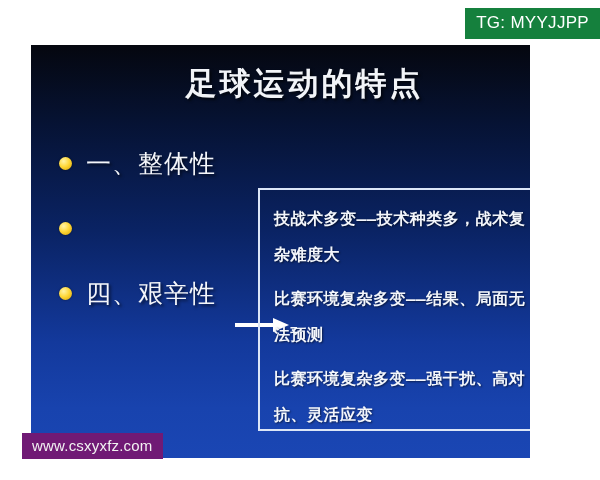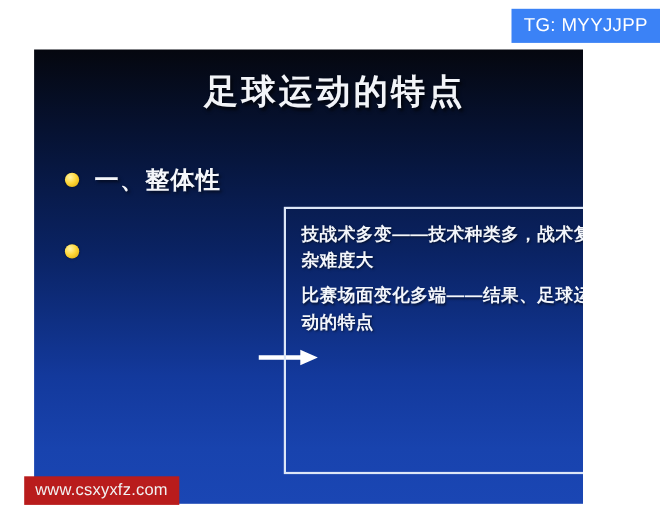--- a/index.html
+++ b/index.html
@@ -64,22 +64,22 @@
     width: 13px;
     height: 13px;
     border-radius: 50%;
     background: radial-gradient(circle at 36% 32%, #fff3a8 0%, #ffd83a 45%, #d9a300 100%);
     box-shadow: 0 0 2px rgba(0,0,0,0.55);
     flex: 0 0 auto;
     margin-right: 14px;
   }
   .bullet-text {
     font-family: "Liberation Serif", "DejaVu Serif", serif;
-    font-size: 22px;
-    font-weight: bold;
+    font-size: 25px;
+    font-weight: normal;
     letter-spacing: 1px;
     color: #f4f6fa;
     text-shadow: 2px 2px 3px rgba(0,0,0,0.6);
     white-space: nowrap;
   }
   .bullet-text.accent {
     color: #cf2222;
     text-shadow: 2px 2px 3px rgba(0,0,0,0.75);
   }
 
@@ -97,48 +97,48 @@
     position: absolute;
     left: 227px;
     top: 143px;
     width: 298px;
     height: 243px;
     border: 2px solid #dce6f7;
     box-sizing: border-box;
     padding: 12px 14px 0 14px;
   }
   .detail-para {
-    font-family: Liberation Sans, sans-serif;
+    font-family: Liberation Mono, monospace;
     font-size: 16px;
     font-weight: bold;
     color: #f3f6fb;
-    line-height: 24px;
+    line-height: 36px;
     letter-spacing: 0.5px;
     text-shadow: 1px 1px 2px rgba(0,0,0,0.55);
     margin: 0 0 8px 0;
   }
   .detail-para:last-child { margin-bottom: 0; }
 
   
   #tg-watermark {
     position: absolute;
     right: 0;
     top: 8px;
-    background: #3b82f6;
+    background: #15803d;
     color: #ffffff;
     font-size: 17px;
     padding: 5px 11px 6px 11px;
     letter-spacing: 0.3px;
     white-space: nowrap;
   }
   #site-watermark {
     position: absolute;
     left: 22px;
     bottom: 21px;
-    background: #b91c1c;
+    background: #701a75;
     color: #f2f2f2;
     font-size: 15px;
     padding: 4px 10px 5px 10px;
     letter-spacing: 0.2px;
     white-space: nowrap;
   }
 </style>
 </head>
 <body>
 
@@ -151,29 +151,34 @@
     <div class="bullet-row">
       <span class="bullet-dot"></span>
       <span class="bullet-text">一、整体性</span>
     </div>
 
 
     <div class="bullet-row">
       <span class="bullet-dot"></span>
     </div>
 
+    <div class="bullet-row">
+      <span class="bullet-dot"></span>
+      <span class="bullet-text">四、艰辛性</span>
+    </div>
 
 
   </div>
 
   <svg id="flow-arrow" viewBox="0 0 54 16">
     <path d="M0 6 H38 V1 L54 8 L38 15 V10 H0 Z" fill="#ffffff"></path>
   </svg>
 
   <div id="detail-box">
     <p class="detail-para">技战术多变——技术种类多，战术复杂难度大</p>
-    <p class="detail-para">比赛场面变化多端——结果、足球运动的特点</p>
+    <p class="detail-para">比赛环境复杂多变——结果、局面无法预测</p>
+    <p class="detail-para">比赛环境复杂多变——强干扰、高对抗、灵活应变</p>
   </div>
 
 </div>
 
 <div id="tg-watermark">TG: MYYJJPP</div>
 <div id="site-watermark">www.csxyxfz.com</div>
 
 </body></html>

